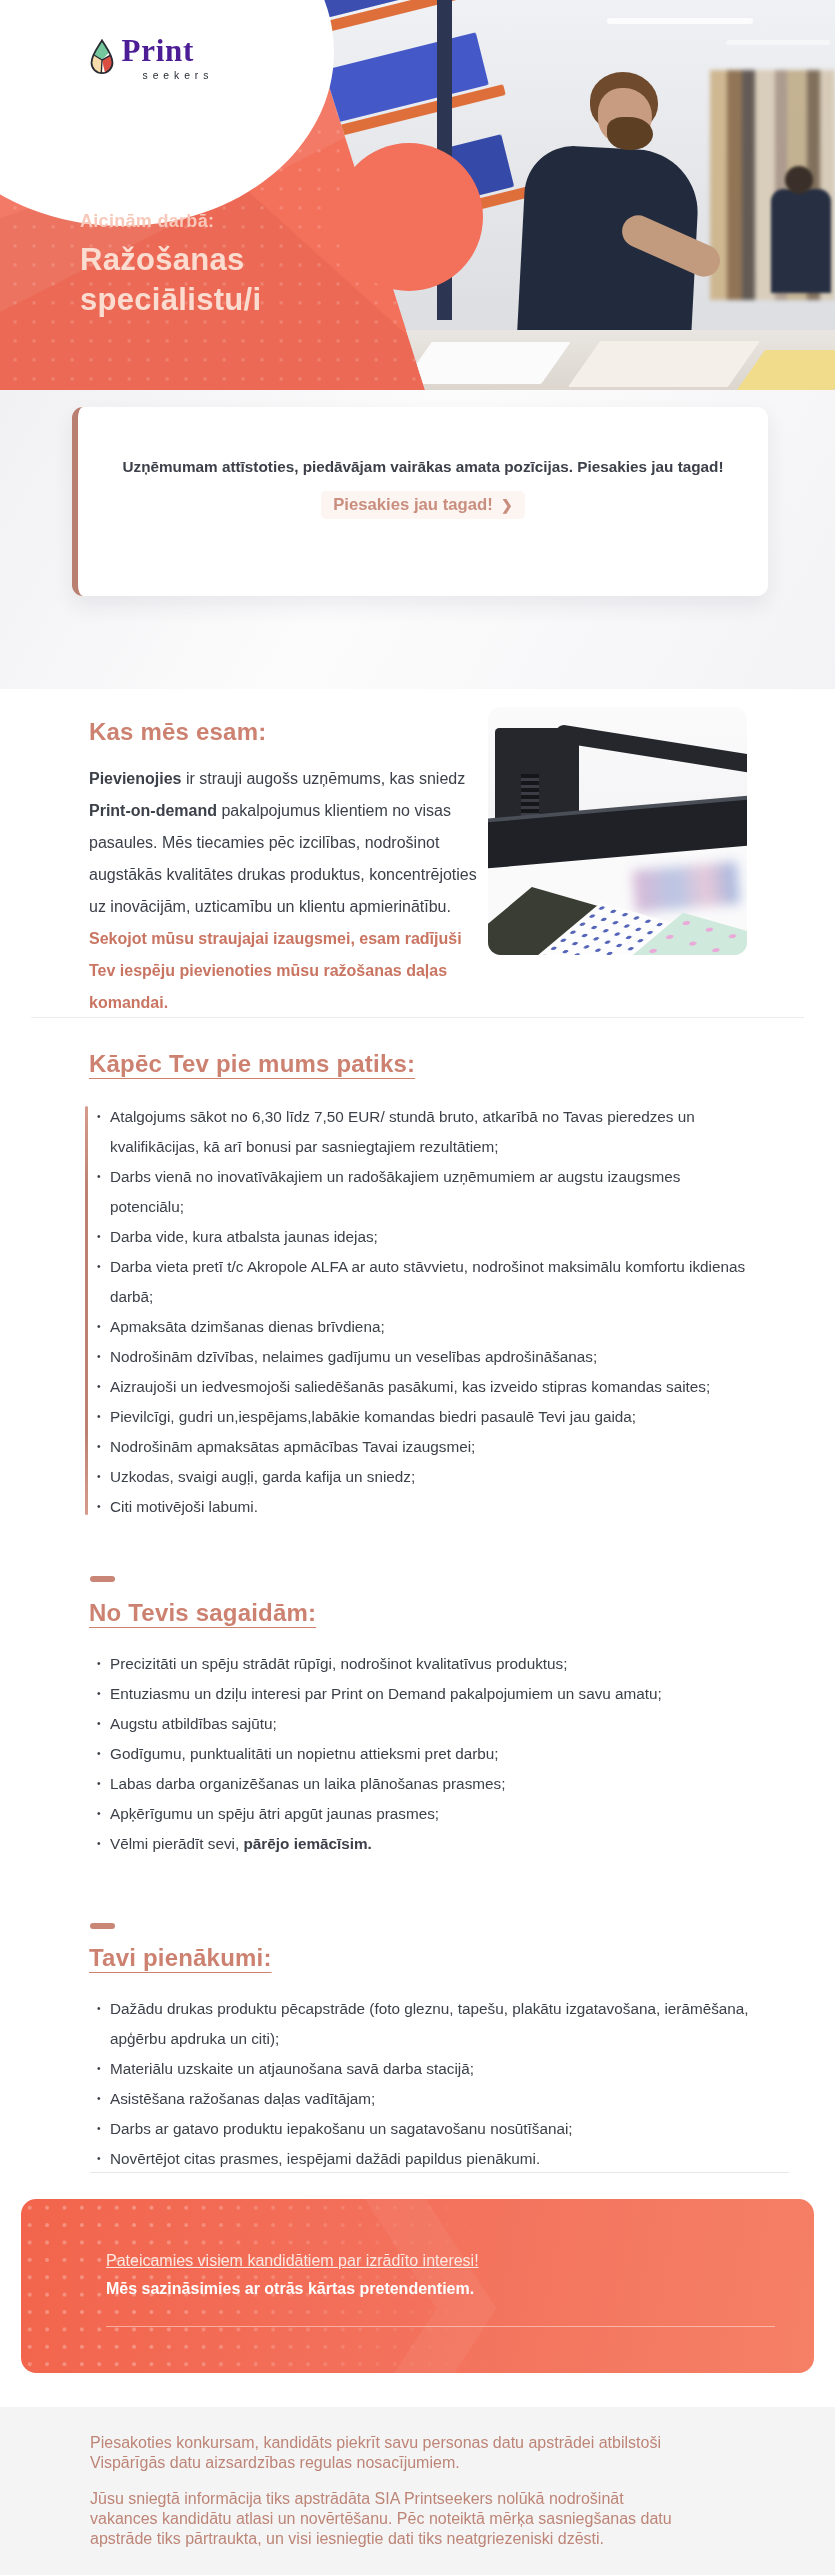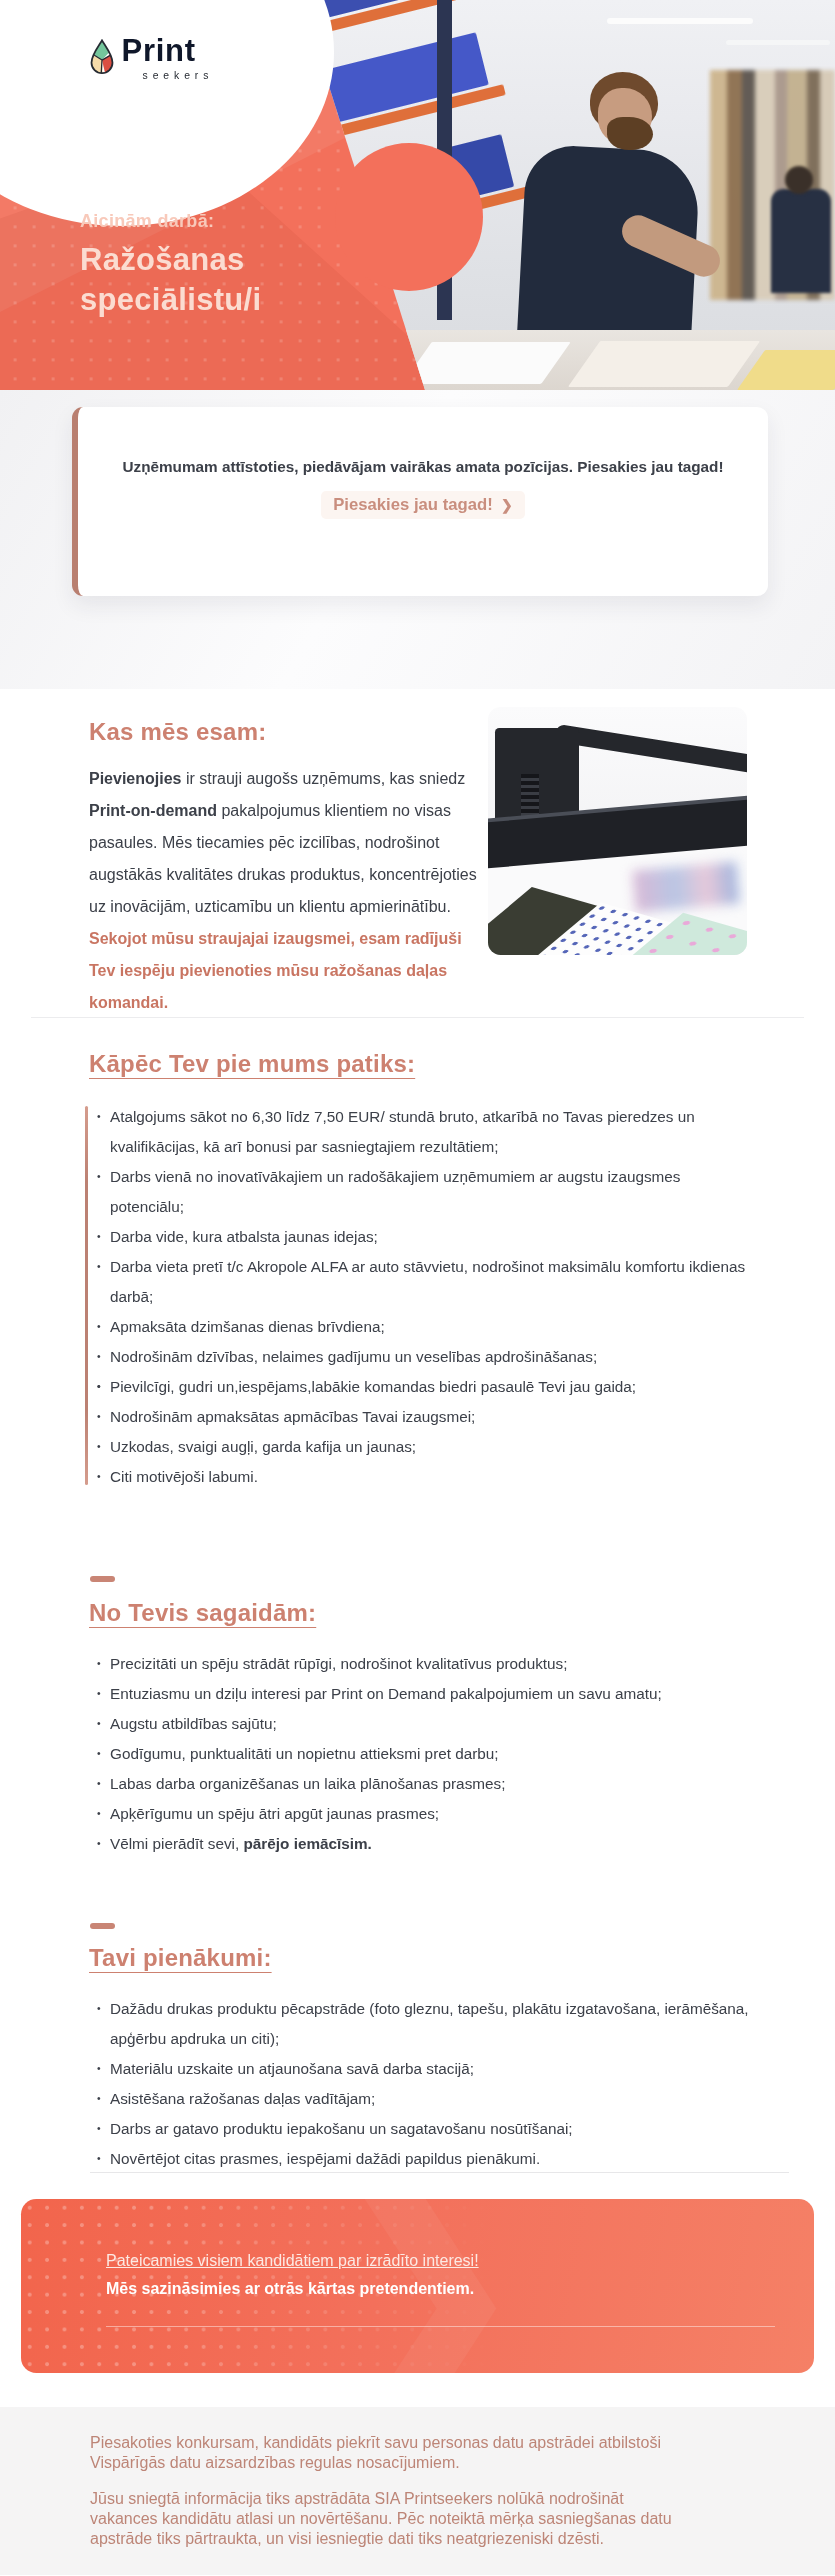--- a/index.html
+++ b/index.html
@@ -34,21 +34,21 @@
   .ph-beard { position:absolute; left:315px; top:117px; width:46px; height:33px; background:#5d3f24; border-radius:40% 60% 55% 55%; }
   .ph-torso { position:absolute; left:230px; top:148px; width:174px; height:188px; background:#222b3d; border-radius:49px 63px 0 0; transform:rotate(3deg); }
   .ph-arm { position:absolute; left:327px; top:230px; width:104px; height:32px; background:#c29a7e; border-radius:16.7px; transform:rotate(24deg); }
   .ph-table { position:absolute; left:0; bottom:0; width:100%; height:60px; background:linear-gradient(180deg,#e9e5e0,#dcd6cf); }
   .ph-sheet { position:absolute; background:#fbfbfb; transform:skewX(-35deg); border-radius:1.4px; }
   .coral-circle { position:absolute; left:335px; top:143px; width:148px; height:148px; border-radius:50%; background:#f3705b; z-index:3; }
   .white-blob { position:absolute; left:-90px; top:-122px; width:424px; height:348px; background:#ffffff; border-radius:50%; z-index:4; }
   .logo { position:absolute; left:88px; top:35px; z-index:5; display:flex; align-items:flex-start; }
   .logo-drop { width:28px; height:36px; margin-top:4.2px; }
   .logo-texts { margin-left:5.6px; }
-  .logo-print { font-size:31px; font-weight:600; color:#0f172a; letter-spacing:0.7px; line-height:1; }
+  .logo-print { font-size:31px; font-weight:600; color:#4c1d95; letter-spacing:0.7px; line-height:1;font-family:Liberation Serif, serif; }
   .logo-seekers { font-size:10.4px; letter-spacing:4.9px; color:#262b33; margin-top:3.5px; margin-left:21px; }
   .hero-copy { position:absolute; left:80px; top:211px; z-index:5; }
   .hero-kicker { font-size:18px; font-weight:600; color:#f8c9ba; letter-spacing:0.3px; }
   .hero-title { margin-top:8.4px; font-size:31px; font-weight:700; color:#fbdcd1; line-height:40px; letter-spacing:0.3px; }
 
   
   .intro-section { position:relative; height:299px;
                    background:linear-gradient(120deg,#f1f1f3 0%,#fcfcfd 45%,#f3f3f5 100%); }
   .intro-card { position:absolute; left:72px; top:17.4px; width:696px; height:189px; background:#fff;
                 border-radius:11px; border-left:6.3px solid #b97f70; text-align:center; padding-top:35px;
@@ -224,24 +224,24 @@
     <div class="benefits-body">
       <h2 class="h2 underlined">Kāpēc Tev pie mums patiks:</h2>
       <ul class="blist">
         <div class="vline"></div>
         <li><span class="dot">•</span><span>Atalgojums sākot no 6,30 līdz 7,50 EUR/ stundā bruto, atkarībā no Tavas pieredzes un kvalifikācijas, kā arī bonusi par sasniegtajiem rezultātiem;</span></li>
         <li><span class="dot">•</span><span>Darbs vienā no inovatīvākajiem un radošākajiem uzņēmumiem ar augstu izaugsmes potenciālu;</span></li>
         <li><span class="dot">•</span><span>Darba vide, kura atbalsta jaunas idejas;</span></li>
         <li><span class="dot">•</span><span>Darba vieta pretī t/c Akropole ALFA ar auto stāvvietu, nodrošinot maksimālu komfortu ikdienas darbā;</span></li>
         <li><span class="dot">•</span><span>Apmaksāta dzimšanas dienas brīvdiena;</span></li>
         <li><span class="dot">•</span><span>Nodrošinām dzīvības, nelaimes gadījumu un veselības apdrošināšanas;</span></li>
-        <li><span class="dot">•</span></li>
+        <li><span class="dot">•</span><span>Aizraujoši un iedvesmojoši saliedēšanās pasākumi, kas izveido stipras komandas saites;</span></li>
         <li><span class="dot">•</span><span>Pievilcīgi, gudri un,iespējams,labākie komandas biedri pasaulē Tevi jau gaida;</span></li>
         <li><span class="dot">•</span><span>Nodrošinām apmaksātas apmācības Tavai izaugsmei;</span></li>
-        <li><span class="dot">•</span><span>Uzkodas, svaigi augļi, garda kafija un jaunas;</span></li>
+        <li><span class="dot">•</span><span>Uzkodas, svaigi augļi, garda kafija un sniedz;</span></li>
         <li><span class="dot">•</span><span>Citi motivējoši labumi.</span></li>
       </ul>
     </div>
   </section>
 
   <section class="expect-section">
     <div class="dash"></div>
     <h2 class="h2 underlined">No Tevis sagaidām:</h2>
     <ul class="blist list-plain">
       <li><span class="dot">•</span><span>Precizitāti un spēju strādāt rūpīgi, nodrošinot kvalitatīvus produktus;</span></li>

